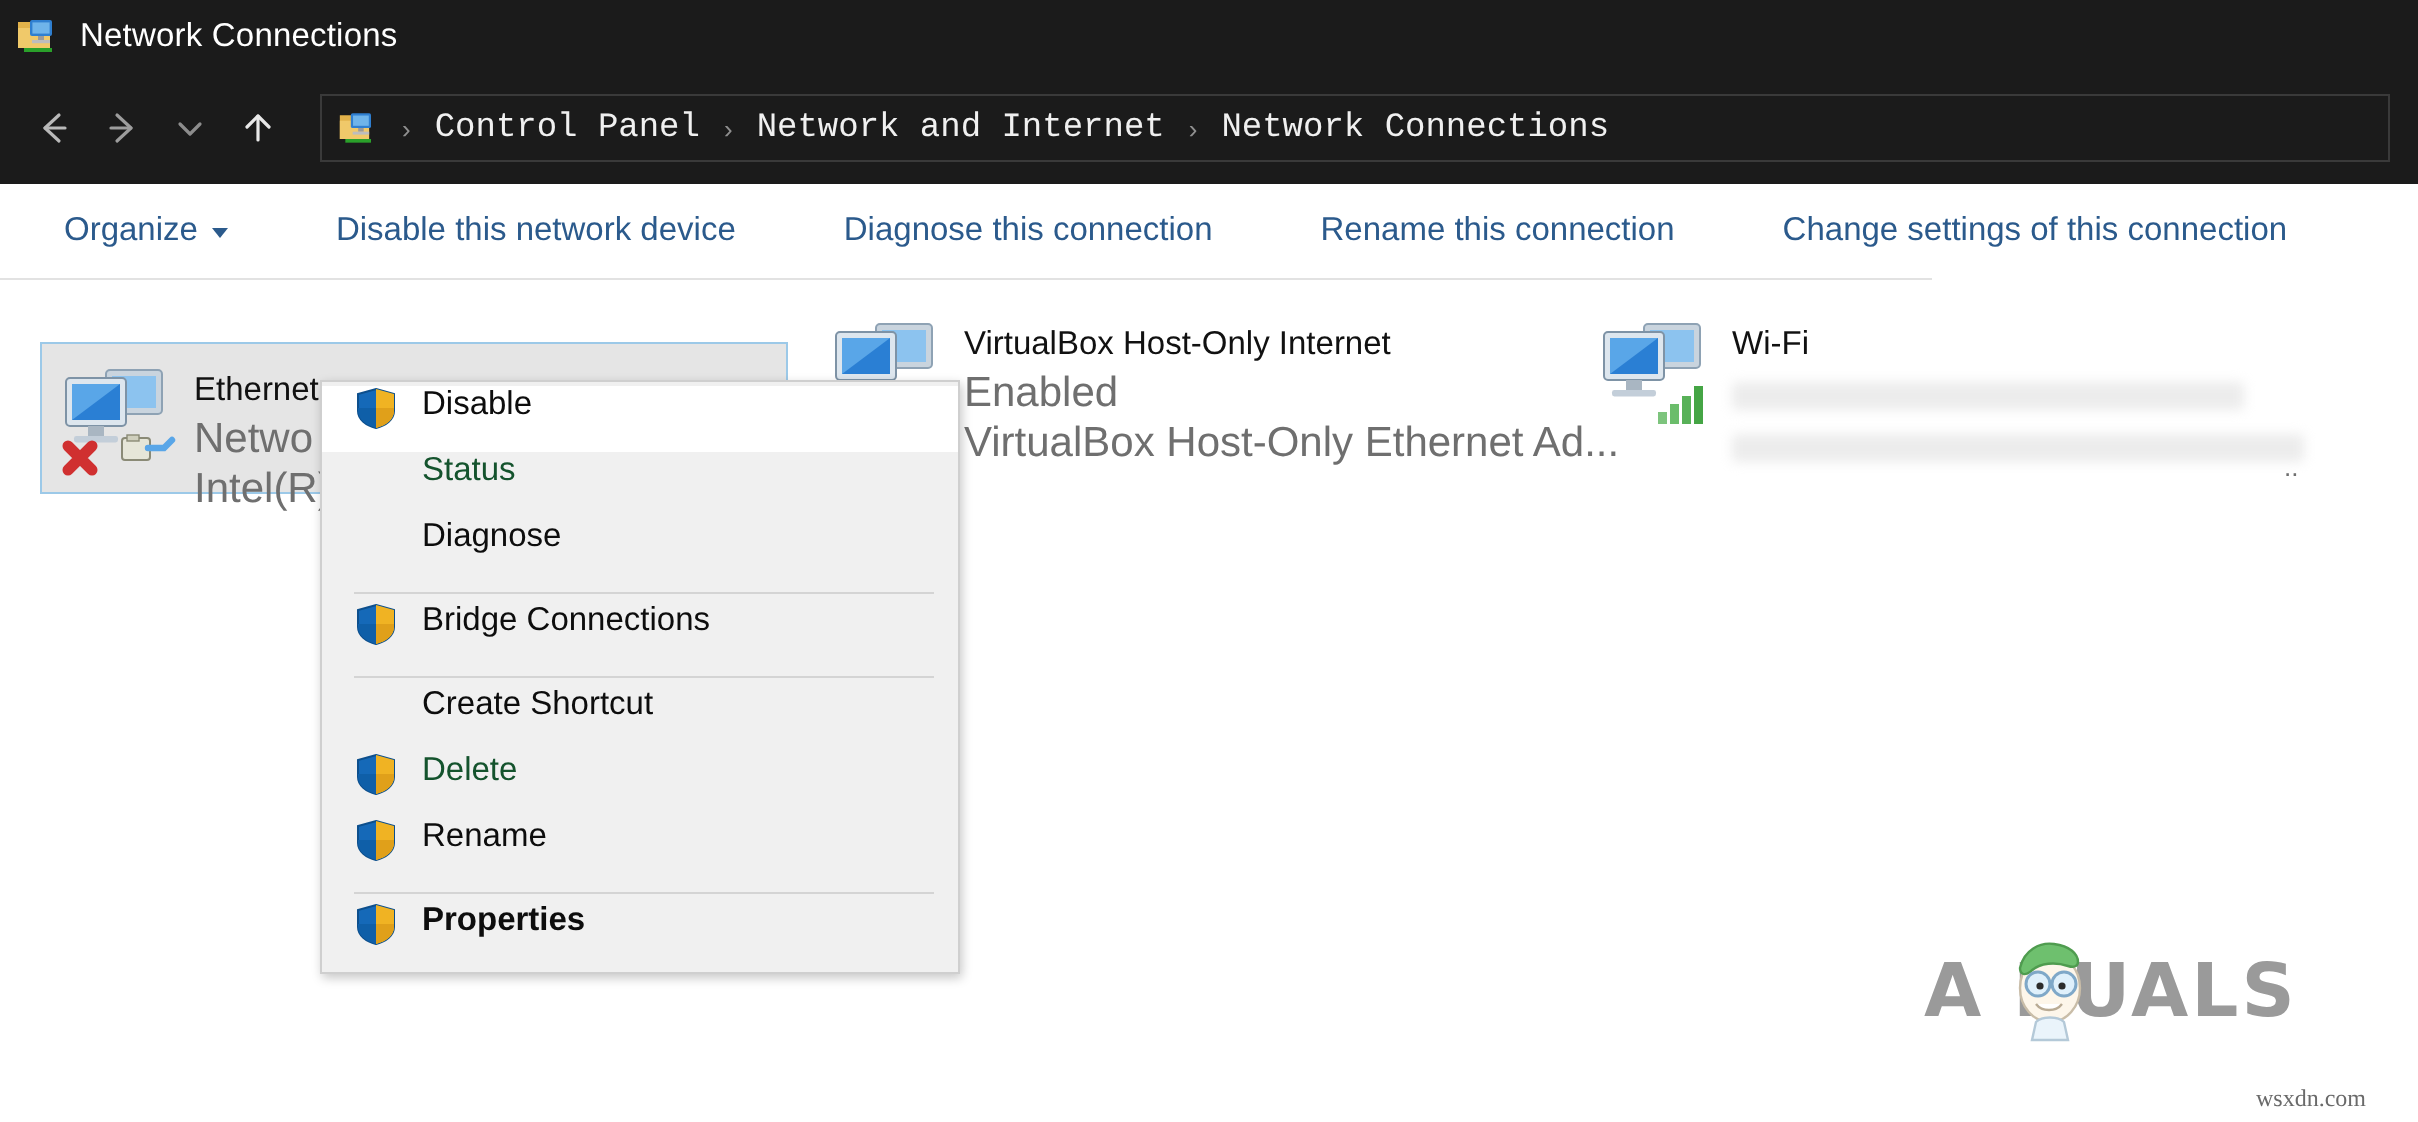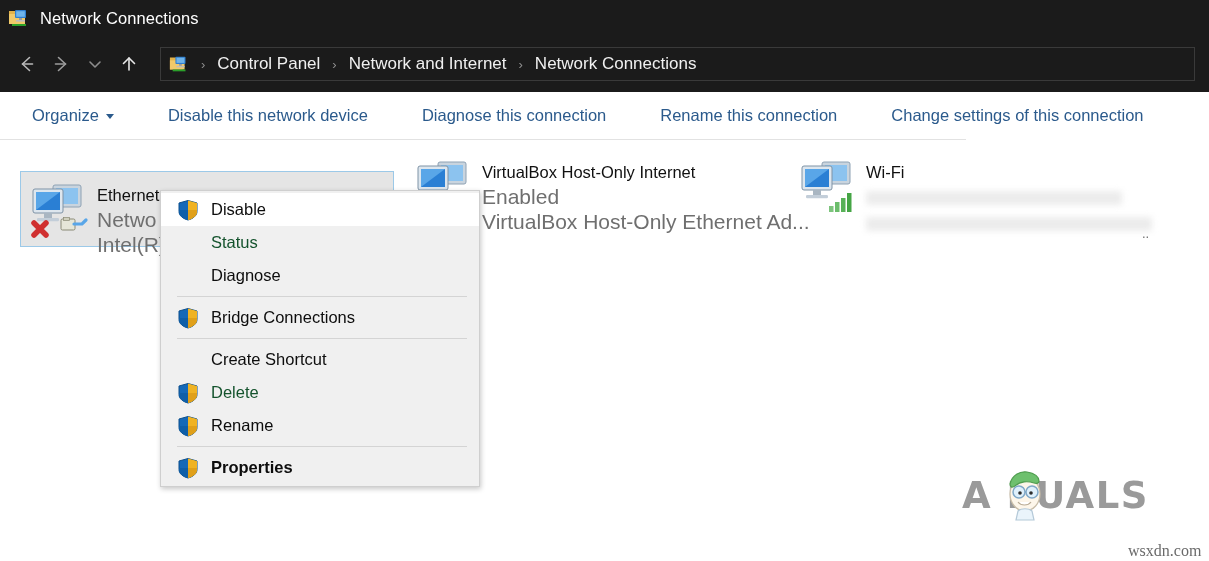--- a/index.html
+++ b/index.html
@@ -26,21 +26,21 @@
   }
   .navbtn { width:34px; height:34px; display:flex; align-items:center; justify-content:center; flex:none; }
   .navbtn svg { display:block; }
   .nav-back { margin-left:10px; }
   .crumbbox {
     margin-left:14px; height:34px; flex:1; margin-right:14px;
     border:1px solid #3a3a3a; background:#1b1b1b;
     display:flex; align-items:center; padding-left:8px; gap:0px;
   }
   .crumb-icon { width:22px; height:22px; position:relative; flex:none; margin-right:4px; }
-  .crumb { color:#f0f0f0; font-size:17px; padding:0 6px; white-space:nowrap; }
+  .crumb { color:#f0f0f0; font-size:17px; padding:0 6px; white-space:nowrap;font-family:Liberation Mono, monospace; }
   .crumb-sep { color:#8f8f8f; font-size:13px; padding:0 6px; }
 
   
   .cmdbar {
     position:absolute; left:0; top:92px; width:966px; height:48px;
     background:#ffffff; border-bottom:1px solid #e2e2e2;
     display:flex; align-items:center;
   }
   .cmd {
     color:#2b5a8c; font-size:16.5px; white-space:nowrap;
@@ -69,36 +69,36 @@
     filter: blur(3px);
   }
 
   
   .ctxmenu {
     position:absolute; left:160px; top:190px; width:320px;
     background:#f0f0f0; border:1px solid #cfcfcf;
     box-shadow: 1px 2px 5px rgba(0,0,0,.22);
     padding:2px 0 2px 0;
   }
-  .mi { height:33px; display:flex; align-items:center; position:relative; padding-left:16px; }
+  .mi { height:33px; display:flex; align-items:flex-start; position:relative; padding-left:16px; }
   .mi.hover { background:#ffffff; }
   .mi-icon { width:22px; height:22px; flex:none; margin-right:12px; position:relative; }
   .mi-label { font-size:16.5px; color:#0d0d0d; }
   .mi.disabled .mi-label { color:#14532d; }
   .mi.bold .mi-label { font-weight:bold; }
   .mi-sep { height:1px; background:#d4d4d4; margin:4px 12px 4px 16px; }
 
   
   .appuals { position:absolute; left:962px; top:470px; width:214px; height:48px; }
   .appuals-text {
     position:absolute; left:0; top:4px; font-size:37px; font-weight:bold;
     color:#9a9a9a; letter-spacing:1.5px; font-family:"DejaVu Sans", sans-serif;
   }
   .wsxdn {
-    position:absolute; left:1128px; top:542px; font-size:16px; color:#6a6a6a;
+    position:absolute; left:1128px; top:542px; font-size:12px; color:#6a6a6a;
     font-family:"Liberation Serif", serif;
   }
 </style>
 </head>
 <body>
 
 <div class="window">
 
   <div class="titlebar">
     <div class="title-icon">

